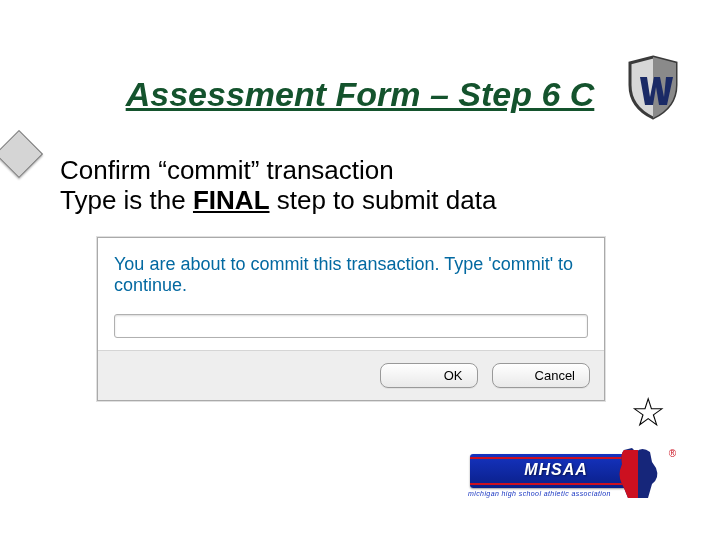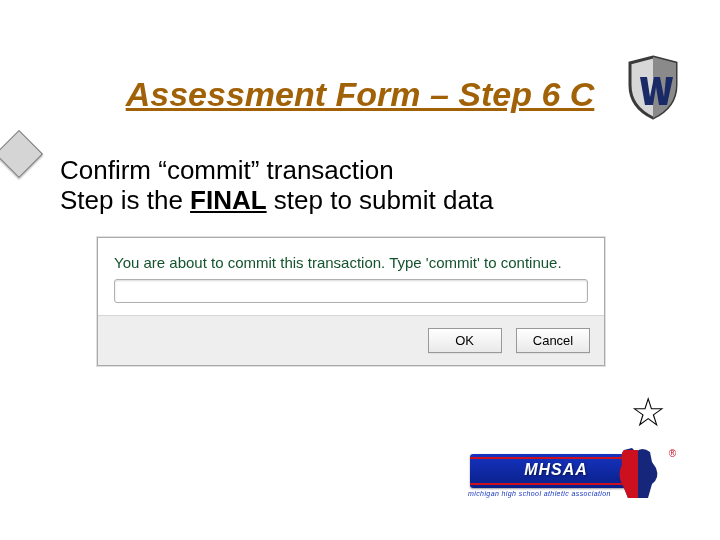--- a/index.html
+++ b/index.html
@@ -40,21 +40,21 @@
   }
 
   .heading {
     position: absolute;
     top: 75px;
     left: 0;
     width: 100%;
     text-align: center;
     font-size: 34px;
     font-weight: bold;
-    color: #a16207;
+    color: #14532d;
     font-style: italic;
     font-family: "Arial Black", Arial, sans-serif;
     letter-spacing: 0px;
   }
   .heading .t {
     text-decoration: underline;
   }
 
   .bodytext {
     position: absolute;
@@ -76,52 +76,51 @@
     left: 97px;
     width: 506px;
     border: 1px solid #aaa;
     background: #fff;
     box-shadow: 0 0 0 1px #e0e0e0;
   }
   .dialog-inner {
     padding: 16px 16px 12px 16px;
   }
   .dialog-msg {
-    font-size: 15px;
-    color: #14532d;
+    font-size: 18px;
+    color: #0369a1;
     font-family: "Lucida Grande", Arial, sans-serif;
-    margin-bottom: 8px;
+    margin-bottom: 18px;
   }
   .dialog-input {
     width: 100%;
     height: 24px;
     border: 1px solid #b0b0b0;
     border-radius: 3px;
     padding: 2px 4px;
     box-sizing: border-box;
     font-size: 13px;
     box-shadow: inset 0 1px 2px rgba(0,0,0,0.15);
   }
   .dialog-buttons {
     background: #eeeeee;
     border-top: 1px solid #d5d5d5;
     padding: 12px 14px;
     text-align: right;
   }
   .dlg-btn {
     display: inline-block;
     min-width: 68px;
-    padding: 4px 2px;
+    padding: 4px 14px;
     font-size: 13px;
     font-family: "Lucida Grande", Arial, sans-serif;
     background: linear-gradient(#ffffff, #e9e9e9);
     border: 1px solid #999;
-    border-radius: 0;
+    border-radius: 8px;
     margin-left: 10px;
-    text-align: center;
     cursor: default;
     box-shadow: 0 1px 0 rgba(0,0,0,0.05);
   }
 
   
   .shield {
     position: absolute;
     top: 55px;
     right: 40px;
     width: 54px;
@@ -210,21 +209,21 @@
     <div class="d"></div>
   </div>
 
   <div class="heading">
     <span class="t">Assessment Form – Step 6 C</span>
   </div>
 
   <div class="bodytext">
     <div>Confirm “commit” transaction</div>
     <div>
-      <span>Step is the </span><span class="final">FINAL</span><span> step to submit data</span>
+      <span>Type is the </span><span class="final">FINAL</span><span> step to submit data</span>
     </div>
   </div>
 
   <div class="dialogbox">
     <div class="dialog-inner">
       <div class="dialog-msg">You are about to commit this transaction.  Type 'commit' to continue.</div>
       <input class="dialog-input" type="text" value="" style="">
     </div>
     <div class="dialog-buttons">
       <span class="dlg-btn">OK</span>

